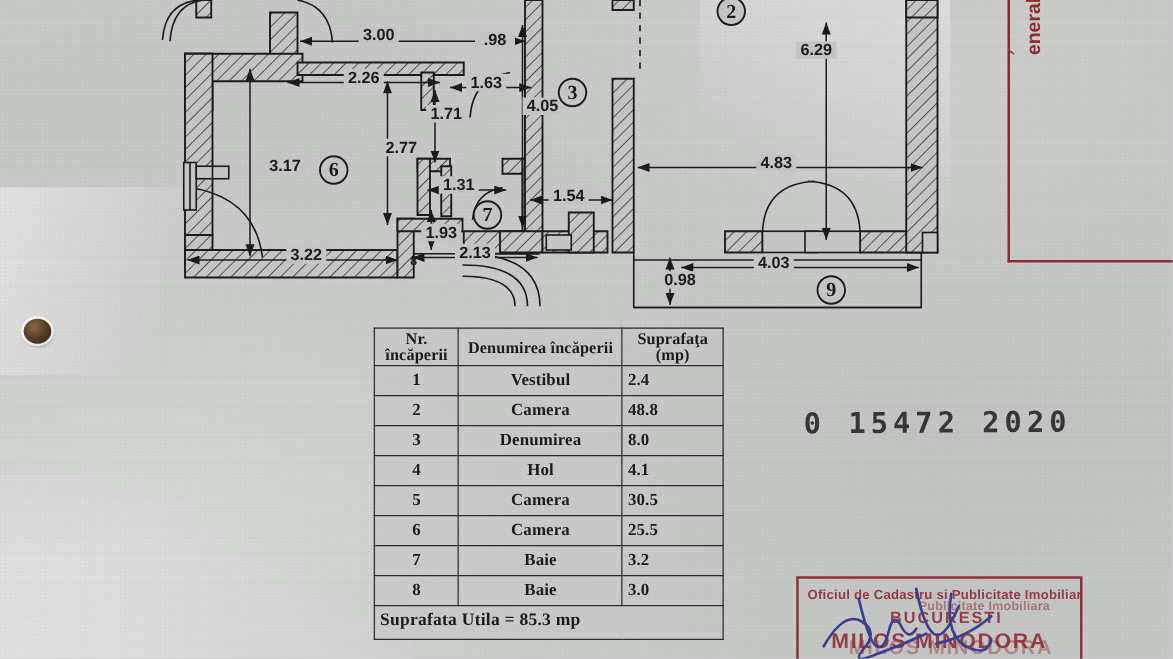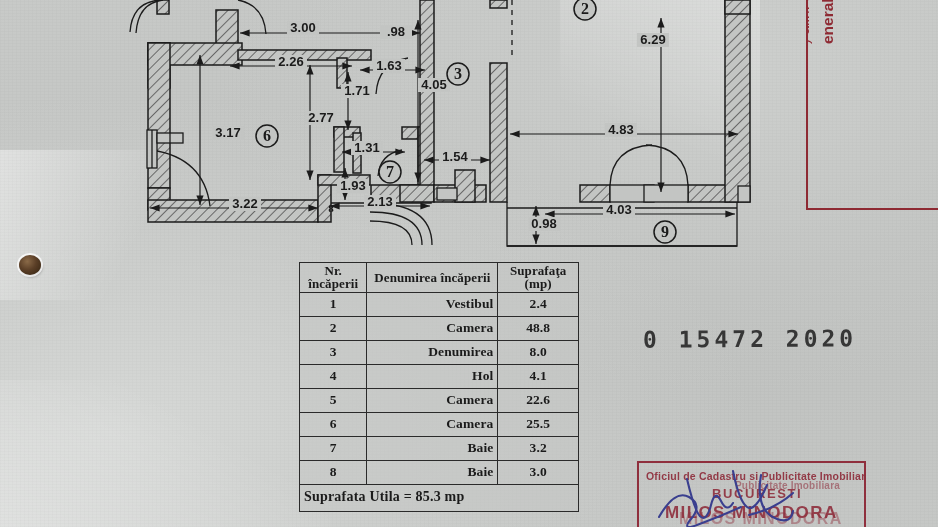--- a/index.html
+++ b/index.html
@@ -50,22 +50,22 @@
   }
   #roomtable td,#roomtable th{
     border:1.4px solid #2a2a2a;
     padding:1px 4px;height:21px;line-height:1.02;
     font-weight:700;letter-spacing:.1px;
   }
   #roomtable thead th{
     text-align:center;font-size:13px;height:23px;vertical-align:middle;
   }
   .c-nr{width:62px;text-align:center;}
-  .c-name{width:146px;text-align:right;padding-left:6px;}
-  .c-area{width:78px;text-align:center;}
+  .c-name{width:146px;text-align:center;padding-left:6px;}
+  .c-area{width:78px;text-align:left;}
   #roomtable tfoot td{
     font-size:14px;letter-spacing:.2px;height:24px;
   }
   .hdr2{display:block;}
 
   
   #numstamp{
     position:absolute;left:643px;top:326px;
     font-family:"DejaVu Sans Mono", monospace;
     font-size:23px;font-weight:700;color:#2b2b2b;letter-spacing:4px;
@@ -331,21 +331,21 @@
         <td class="c-area">8.0</td>
       </tr>
       <tr>
         <td class="c-nr">4</td>
         <td class="c-name">Hol</td>
         <td class="c-area">4.1</td>
       </tr>
       <tr>
         <td class="c-nr">5</td>
         <td class="c-name">Camera</td>
-        <td class="c-area">22.6</td>
+        <td class="c-area">30.5</td>
       </tr>
       <tr>
         <td class="c-nr">6</td>
         <td class="c-name">Camera</td>
         <td class="c-area">25.5</td>
       </tr>
       <tr>
         <td class="c-nr">7</td>
         <td class="c-name">Baie</td>
         <td class="c-area">3.2</td>

